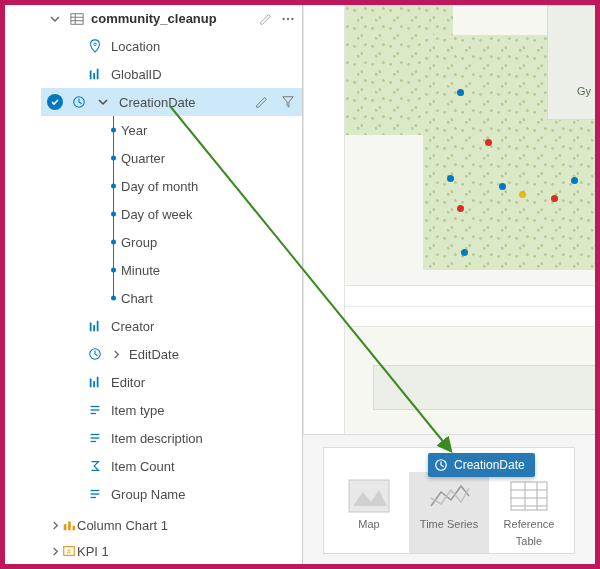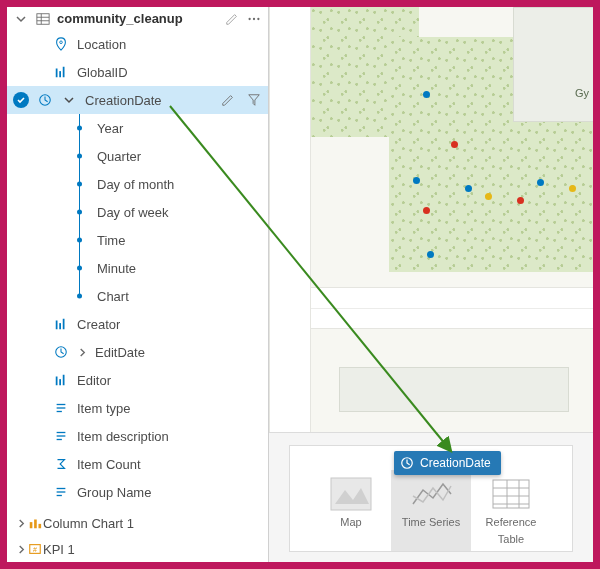--- a/index.html
+++ b/index.html
@@ -10,21 +10,22 @@
     background: #fff;
     width: 600px;
     height: 569px;
     overflow: hidden;
     position: relative;
   }
   .container {
     display: flex;
     width: 600px;
     height: 569px;
-    border: 7px solid #be185d;
+    border: 5px solid #be185d;
+    padding-left: 36px;
   }
   
   .sidebar {
     width: 262px;
     border-right: 1px solid #d0d0d0;
     background: #fff;
     display: flex;
     flex-direction: column;
     overflow: hidden;
   }
@@ -96,21 +97,21 @@
     background:#0079c1;
   }
   .sub-row .dot {
     width:5px; height:5px; border-radius:50%;
     background:#0079c1;
     position:absolute;
     left:70px;
     top:50%;
     transform:translateY(-50%);
   }
-  .sub-row .label { margin-left:10px; color:#4c4c4c; }
+  .sub-row .label { color:#4c4c4c; }
   .sub-row:last-child::before { bottom:50%; }
   .expandable-caret { width:10px; display:inline-flex; justify-content:center; }
   .field-row .gap-caret { width:12px; display:inline-flex; justify-content:center; }
   .bottom-items { margin-top:4px; }
   .bottom-row {
     display:flex; align-items:center; height:26px; padding-left:10px; 
   }
   .bottom-row .caret { width:10px; }
   
   .right {
@@ -337,21 +338,21 @@
         <div class="sub-row">
             <span class="dot"></span>
             <span class="label">Day of month</span>
           </div>
         <div class="sub-row">
             <span class="dot"></span>
             <span class="label">Day of week</span>
           </div>
         <div class="sub-row">
             <span class="dot"></span>
-            <span class="label">Time</span>
+            <span class="label">Group</span>
           </div>
         <div class="sub-row">
             <span class="dot"></span>
             <span class="label">Minute</span>
           </div>
         <div class="sub-row">
             <span class="dot"></span>
             <span class="label">Chart</span>
           </div>
       </div>

